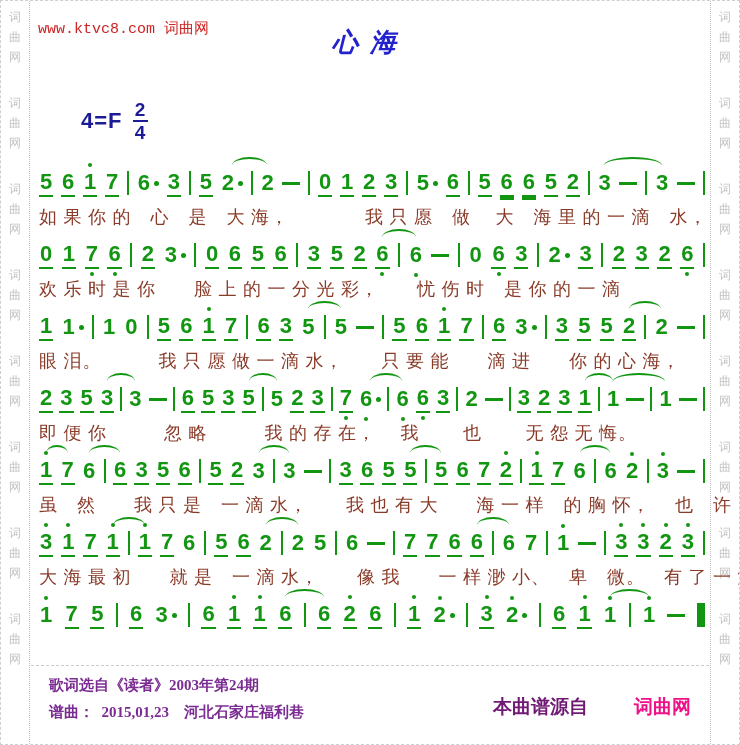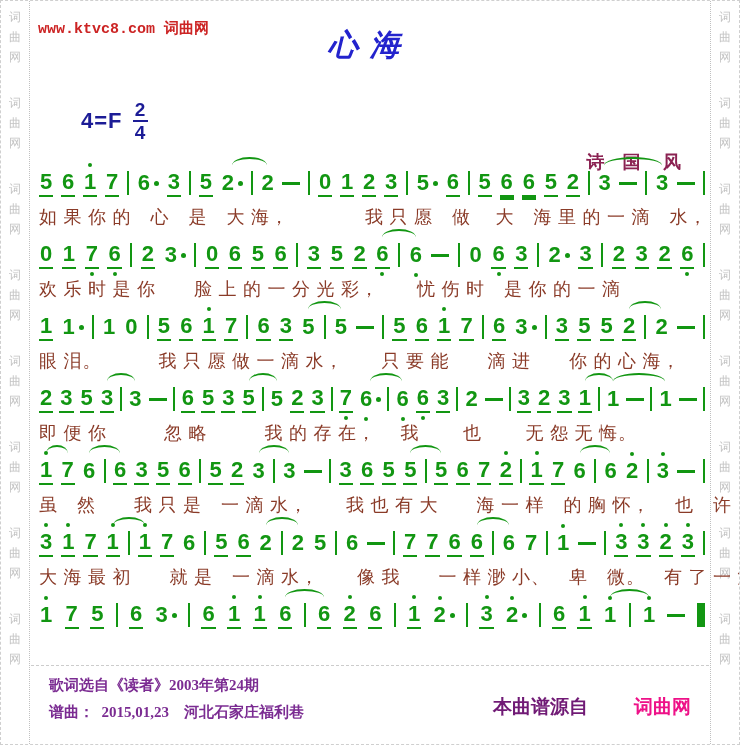--- a/index.html
+++ b/index.html
@@ -23,24 +23,24 @@
   
   .wm-col{position:absolute;top:0;bottom:0;width:29px;padding-top:6px;
     color:var(--wm);font-size:12px;text-align:center;overflow:hidden;
     font-family:"Liberation Serif",serif;}
   .wm-col.left{left:0;border-right:1px dotted #c0c0c0;}
   .wm-col.right{right:0;border-left:1px dotted #c0c0c0;}
   .wm-col .wm-ch{line-height:20px;}
   .wm-col .wm-gap{height:26px;}
   
   .site-url{position:absolute;left:37px;top:18px;color:var(--url-red);
-    font-family:"Liberation Mono","DejaVu Sans Mono",monospace;font-size:15px;font-weight:bold;}
+    font-family:"Liberation Mono","DejaVu Sans Mono",monospace;font-size:15px;font-weight:normal;}
   .title{position:absolute;left:0;right:0;top:24px;text-align:center;
     color:var(--title-blue);font-family:"DejaVu Serif","Liberation Serif",serif;
-    font-size:30px;font-weight:bold;font-style:italic;letter-spacing:12px;}
+    font-size:26px;font-weight:bold;font-style:italic;letter-spacing:12px;}
   .keysig{position:absolute;left:80px;top:100px;display:flex;align-items:center;
     color:var(--navy);font-weight:bold;}
   .keysig .key{font-size:22px;letter-spacing:1px;}
   .keysig .ts{display:flex;flex-direction:column;align-items:center;margin-left:10px;}
   .keysig .ts span{font-size:19px;line-height:17px;}
   .keysig .ts-bar{width:15px;height:2px;background:var(--navy);margin:2px 0;}
   .credits{position:absolute;right:58px;top:94px;text-align:right;
     color:var(--maroon);font-weight:bold;font-size:18px;line-height:27px;
     font-family:"Liberation Serif",serif;white-space:pre;}
   
@@ -160,21 +160,20 @@
   <div class="keysig">
     <span class="key">4=F</span>
     <span class="ts">
       <span>2</span>
       <span class="ts-bar"></span>
       <span>4</span>
     </span>
   </div>
 
   <div class="credits">
-    <div>诗　国　 风</div>
   </div>
 
   <div class="score" id="score">
       <div class="system">
         <div class="notes-row">
           <span class="note u1">
             <span class="dg">5</span>
           </span>
           <span class="note u1">
             <span class="dg">6</span>

